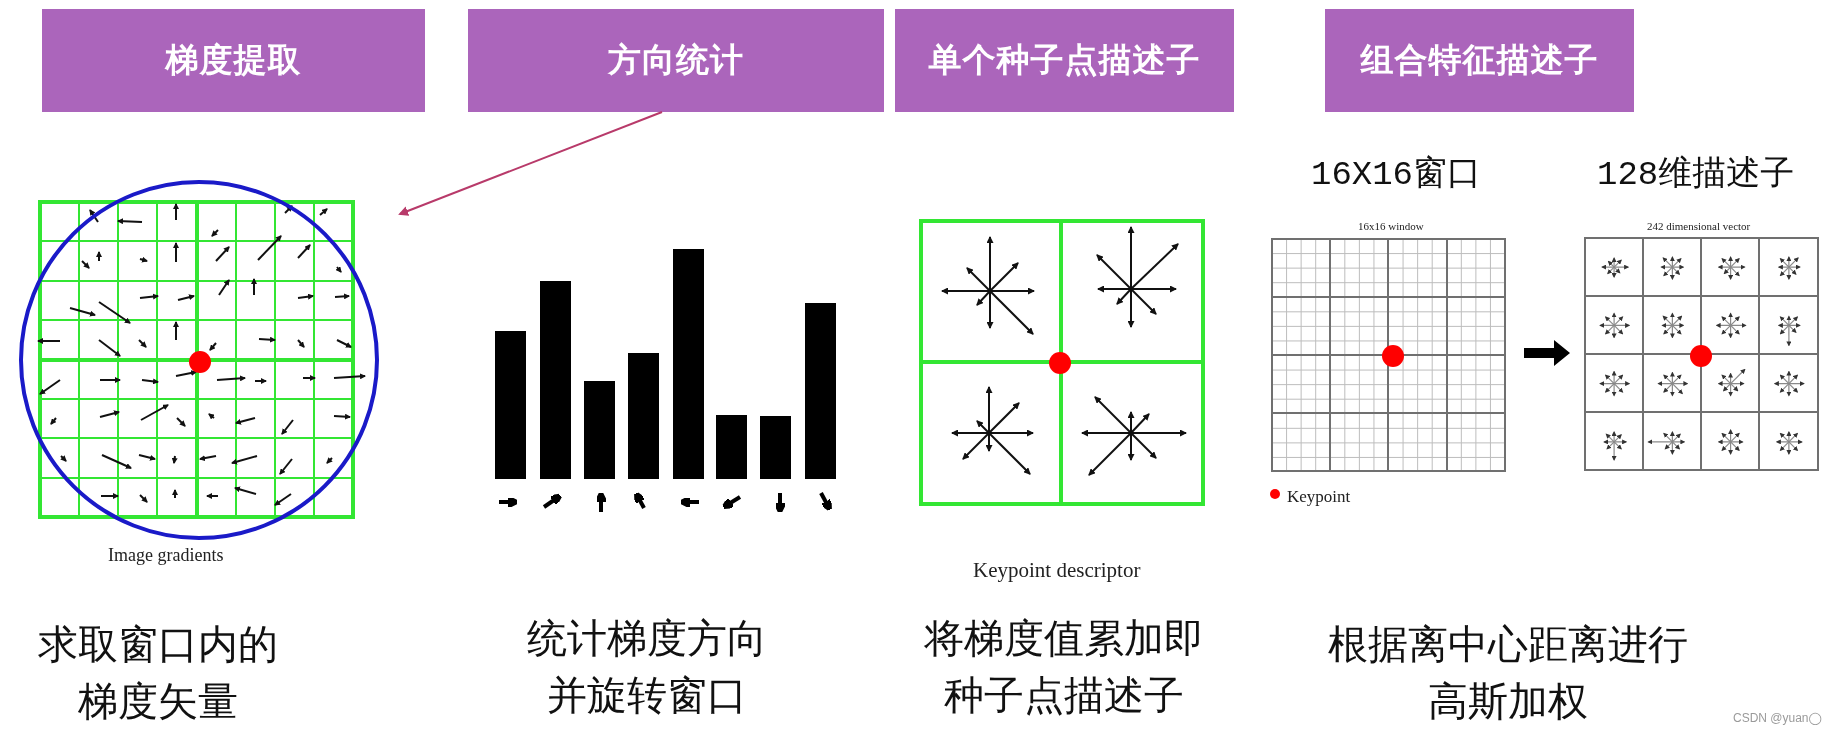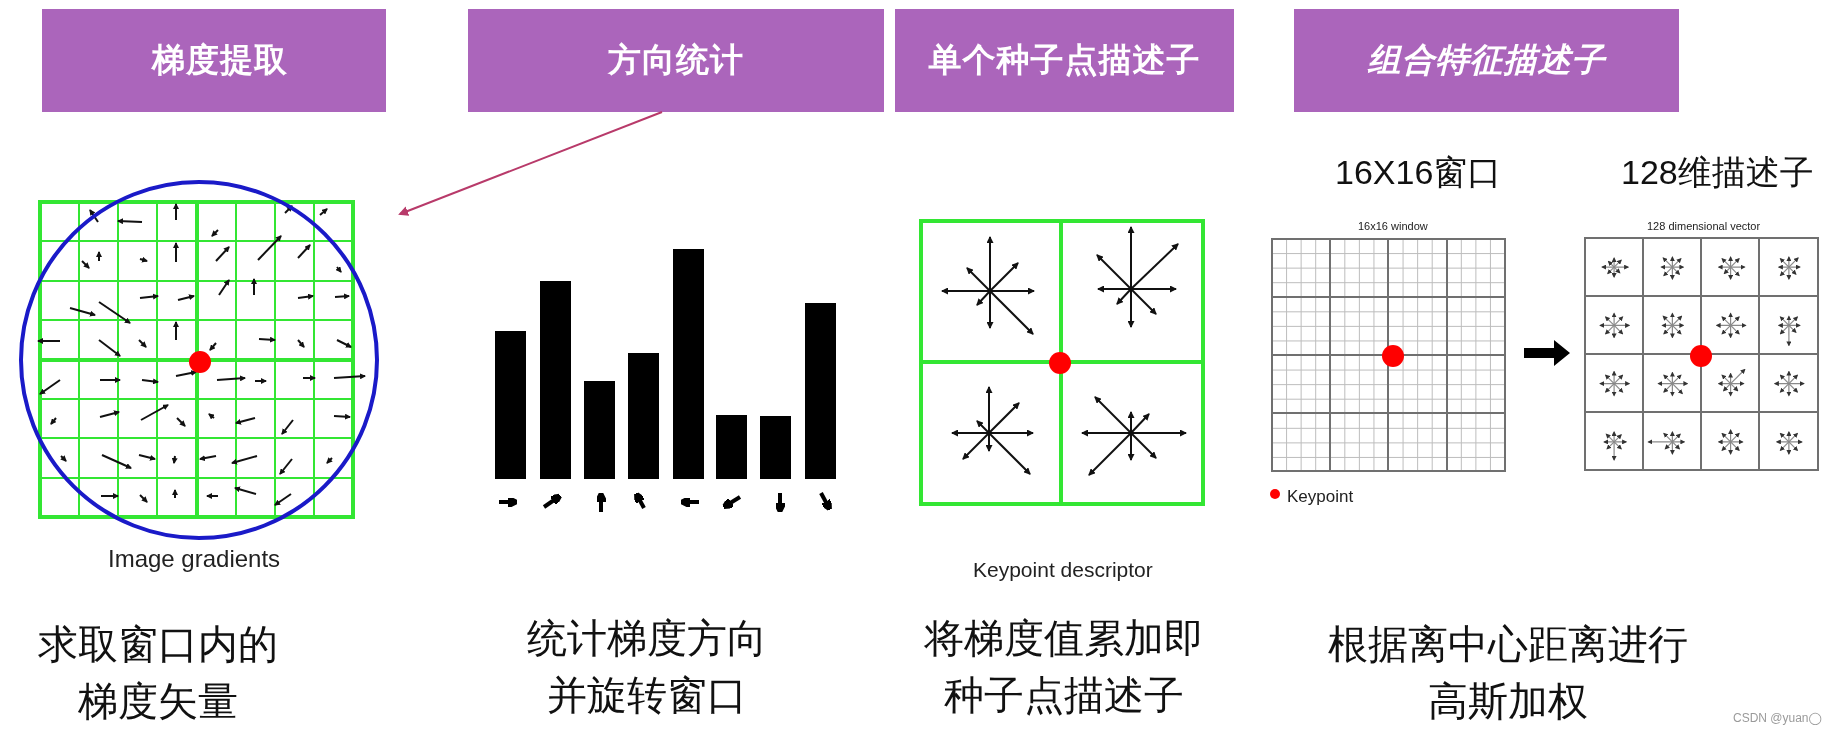--- a/index.html
+++ b/index.html
@@ -1,30 +1,30 @@
 <!DOCTYPE html>
 <html><head>
 <meta charset="utf-8">
 <style>
   html, body { margin:0; padding:0; background:#ffffff; }
   body { width:1834px; height:734px; position:relative; overflow:hidden; font-family:"DejaVu Sans", sans-serif; }
   .stage-box { position:absolute; background:#AB65BB; color:#ffffff; display:flex; align-items:center; justify-content:center; font-weight:bold; font-size:33px; letter-spacing:1px; top:9px; height:103px; }
   .caption { position:absolute; font-family:"DejaVu Serif", serif; font-size:40px; line-height:57px; color:#111; white-space:nowrap;text-align:center; }
-  .subtitle { position:absolute; font-family:Liberation Sans, sans-serif; font-size:34px; color:#111; white-space:nowrap;margin-left:24px; }
-  .small-label { position:absolute; font-family:Liberation Sans, sans-serif; color:#222; white-space:nowrap; }
+  .subtitle { position:absolute; font-family:Liberation Mono, monospace; font-size:34px; color:#111; white-space:nowrap; }
+  .small-label { position:absolute; font-family:Liberation Serif, serif; color:#222; white-space:nowrap; }
   svg { position:absolute; overflow:visible; }
   .watermark { position:absolute; font-family:"Liberation Sans", sans-serif; font-size:12px; color:#9a9a9a; white-space:nowrap; }
 </style>
 </head>
 <body>
 
-<div class="stage-box" style="left:42px; width:332px;padding-left:12px;">梯度提取</div>
+<div class="stage-box" style="left:42px; width:383px;">梯度提取</div>
 <div class="stage-box" style="left:468px; width:416px;">方向统计</div>
 <div class="stage-box" style="left:895px; width:339px;">单个种子点描述子</div>
-<div class="stage-box" style="left:1294px; width:385px;font-style:italic;">组合特征描述子</div>
+<div class="stage-box" style="left:1325px; width:309px;">组合特征描述子</div>
 
 <svg width="1834" height="734" style="left:0;top:0;">
   <defs>
     <marker id="pinkhead" markerWidth="10" markerHeight="10" refX="8" refY="5" orient="auto" markerUnits="userSpaceOnUse">
       <path d="M0,0 L10,5 L0,10 Z" fill="#B83A6A"></path>
     </marker>
   </defs>
   <line x1="662" y1="112" x2="400" y2="214" stroke="#B83A6A" stroke-width="2" marker-end="url(#pinkhead)"></line>
 </svg>
 
@@ -115,21 +115,21 @@
       <line x1="218" y1="496" x2="207" y2="496"></line>
       <line x1="256" y1="494" x2="235" y2="488"></line>
       <line x1="291" y1="494" x2="275" y2="505"></line>
     </g>
 
     <circle cx="199" cy="360" r="178" fill="none" stroke="#1A1AC8" stroke-width="4"></circle>
 
     <circle cx="200" cy="362" r="11" fill="#FF0000"></circle>
   </g>
 </svg>
-<div class="small-label" style="left:108px; top:545px; font-size:24px;">Image gradients</div>
+<div class="small-label" style="left:108px; top:545px; font-size:18px;">Image gradients</div>
 
 <svg width="360" height="290" style="left:480px;top:240px;">
   <g transform="translate(-480,-240)" id="hist-bars">
       <rect x="495" y="331" width="31" height="148" fill="#000"></rect>
       <rect x="540" y="281" width="31" height="198" fill="#000"></rect>
       <rect x="584" y="381" width="31" height="98" fill="#000"></rect>
       <rect x="628" y="353" width="31" height="126" fill="#000"></rect>
       <rect x="673" y="249" width="31" height="230" fill="#000"></rect>
       <rect x="716" y="415" width="31" height="64" fill="#000"></rect>
       <rect x="760" y="416" width="31" height="63" fill="#000"></rect>
@@ -250,21 +250,21 @@
 <svg width="14" height="14" style="left:1268px;top:487px;">
   <circle cx="7" cy="7" r="5" fill="#FF0000"></circle>
 </svg>
 <div class="small-label" style="left:1287px; top:487px; font-size:17px;">Keypoint</div>
 
 <svg width="50" height="30" style="left:1524px;top:340px;">
   <path d="M0,8 L30,8 L30,0 L46,13 L30,26 L30,18 L0,18 Z" fill="#000"></path>
 </svg>
 
 <div class="subtitle" style="left:1597px; top:150px;">128维描述子</div>
-<div class="small-label" style="left:1647px; top:220px; font-size:11px;">128 dimensional vector</div>
+<div class="small-label" style="left:1647px; top:220px; font-size:11px;">242 dimensional vector</div>
 <svg width="240" height="240" style="left:1583px;top:236px;">
   <defs>
     <marker id="grayhead" markerWidth="5" markerHeight="5" refX="4" refY="2.5" orient="auto" markerUnits="userSpaceOnUse">
       <path d="M0,0 L5,2.5 L0,5 Z" fill="#333"></path>
     </marker>
   </defs>
   <g transform="translate(-1583,-236)">
     <g stroke="#707070" stroke-width="2" fill="none">
       <rect x="1585" y="238" width="233" height="232"></rect>
       <line x1="1643" y1="238" x2="1643" y2="470"></line>

